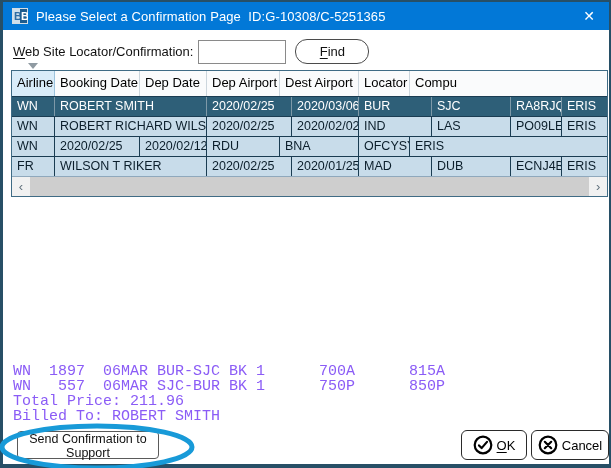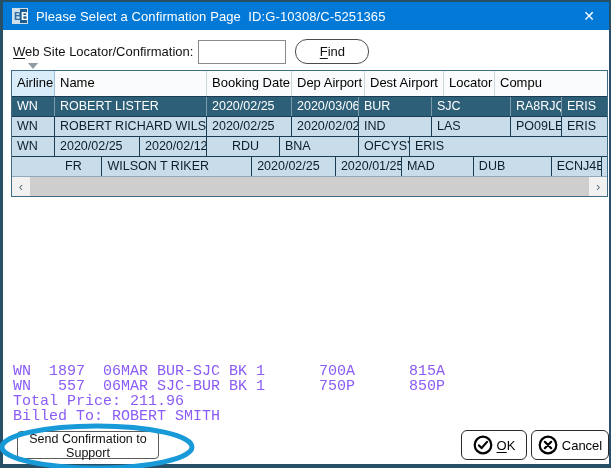--- a/index.html
+++ b/index.html
@@ -28,21 +28,21 @@
   .sort-glyph { position:absolute; left:25px; top:33px; width:0; height:0;
                 border-left:5px solid transparent; border-right:5px solid transparent;
                 border-top:6px solid #8f9aa2; }
   .grid-wrap { position:absolute; left:8px; top:40px; width:597px;
                border:1px solid #3f6b85; background:#7f1d1d; }
   .hrow { display:flex; border-bottom:1px solid #1a3c52; background:#fafbfc; }
   .hcell { height:25px; line-height:24px; font-size:13px; color:#000; padding-left:5px;
            border-right:1px solid #ccd6dd; white-space:nowrap; overflow:hidden; }
   .hcell.sorted { background:#d9ecf9; border-right-color:#9cc3dd; }
   .grow { display:flex; border-bottom:1px solid #1a3c52; background:#c8dcea; }
-  .grow:last-child { border-bottom:none;padding-left:48px; }
+  .grow:last-child { border-bottom:none; }
   .gcell { height:19px; line-height:18px; font-size:12.5px; color:#0b1e2b; padding-left:5px;
            border-right:1px solid #1a3c52; white-space:nowrap; overflow:hidden; }
   .grow.selected { background:#2e5f78; }
   .grow.selected .gcell { color:#fff; border-right-color:#7e99a8; }
   
   .hscroll { display:flex; align-items:stretch; height:20px; background:#f1f1f1;
              border-top:1px solid #8fa8bc; }
   .sb-arrow { width:18px; display:flex; align-items:center; justify-content:center;
               color:#60707c; font-size:13px; line-height:1; }
   .sb-thumb { flex:0 0 94%; background:#cecece; }
@@ -91,31 +91,31 @@
       <label><u>W</u><span>eb Site Locator/Confirmation:</span></label>
       <input class="search-input" type="text" value="" style="">
       <button class="find-btn"><u>F</u><span>ind</span></button>
     </div>
 
     <div class="sort-glyph"></div>
 
     <div class="grid-wrap">
       <div class="hrow">
           <div class="hcell sorted" style="width: 43px;">Airline</div>
-          <div class="hcell" style="width: 152px;">Name</div>
           <div class="hcell" style="width: 85px;">Booking Date</div>
+          <div class="hcell" style="width: 67px;">Dep Date</div>
           <div class="hcell" style="width: 73px;">Dep Airport</div>
           <div class="hcell" style="width: 79px;">Dest Airport</div>
           <div class="hcell" style="width: 51px;">Locator</div>
           <div class="hcell" style="width: 47px; flex: 1 1 0%; border-right: none;">Compu</div>
         </div>
       <div>
           <div class="grow selected">
             <div class="gcell" style="width: 43px;">WN</div>
-            <div class="gcell" style="width: 152px;">ROBERT LISTER</div>
+            <div class="gcell" style="width: 152px;">ROBERT SMITH</div>
             <div class="gcell" style="width: 85px;">2020/02/25</div>
             <div class="gcell" style="width: 67px;">2020/03/06</div>
             <div class="gcell" style="width: 73px;">BUR</div>
             <div class="gcell" style="width: 79px;">SJC</div>
             <div class="gcell" style="width: 51px;">RA8RJQ</div>
             <div class="gcell" style="width: 47px; flex: 1 1 0%; border-right: none;">ERIS</div>
           </div>
           <div class="grow">
             <div class="gcell" style="width: 43px;">WN</div>
             <div class="gcell" style="width: 152px;">ROBERT RICHARD WILSON</div>
@@ -123,21 +123,21 @@
             <div class="gcell" style="width: 67px;">2020/02/02</div>
             <div class="gcell" style="width: 73px;">IND</div>
             <div class="gcell" style="width: 79px;">LAS</div>
             <div class="gcell" style="width: 51px;">PO09LE</div>
             <div class="gcell" style="width: 47px; flex: 1 1 0%; border-right: none;">ERIS</div>
           </div>
           <div class="grow">
             <div class="gcell" style="width: 43px;">WN</div>
             <div class="gcell" style="width: 85px;">2020/02/25</div>
             <div class="gcell" style="width: 67px;">2020/02/12</div>
-            <div class="gcell" style="width: 73px; text-align: center;">RDU</div>
+            <div class="gcell" style="width: 73px;">RDU</div>
             <div class="gcell" style="width: 79px;">BNA</div>
             <div class="gcell" style="width: 51px;">OFCYSY</div>
             <div class="gcell" style="width: 47px; flex: 1 1 0%; border-right: none;">ERIS</div>
           </div>
           <div class="grow">
             <div class="gcell" style="width: 43px;">FR</div>
             <div class="gcell" style="width: 152px;">WILSON T RIKER</div>
             <div class="gcell" style="width: 85px;">2020/02/25</div>
             <div class="gcell" style="width: 67px;">2020/01/25</div>
             <div class="gcell" style="width: 73px;">MAD</div>

